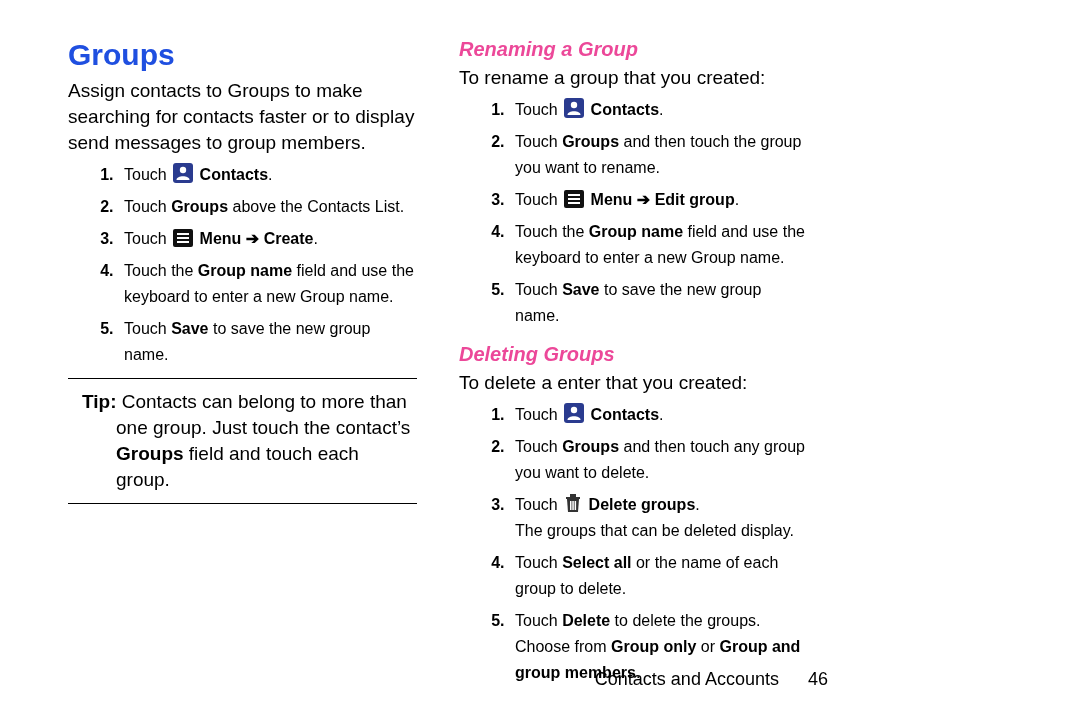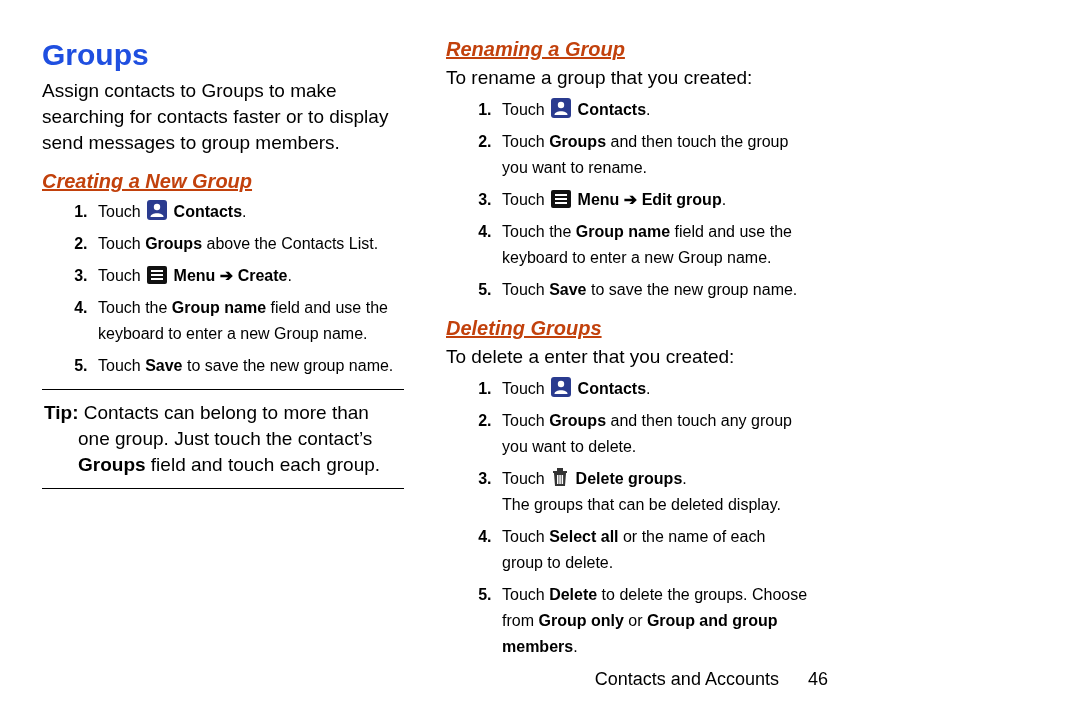--- a/index.html
+++ b/index.html
@@ -6,21 +6,21 @@
     margin: 0;
     padding: 0;
     width: 1080px;
     height: 720px;
     background: #fff;
     font-family: Arial, Helvetica, sans-serif;
     color: #000;
   }
   .page {
     box-sizing: border-box;
-    padding: 38px 48px 10px 42px;
+    padding: 38px 48px 10px 68px;
     width: 856px;
   }
   .columns {
     display: flex;
     column-gap: 42px;
   }
   .col {
     flex: 1 1 0;
   }
   h1.section {
@@ -30,23 +30,22 @@
     font-style: normal;
     color: #1f4fe0;
     font-size: 30px;
     letter-spacing: 0;
   }
   h2.sub {
     margin: 14px 0 4px 0;
     font-family: Arial, Helvetica, sans-serif;
     font-weight: 900;
     font-style: italic;
-    color: #c2410c;
+    color: #ec4899;
     font-size: 20px;
-    text-decoration: underline;
   }
   p.body {
     margin: 4px 0 4px 0;
     font-size: 19px;
     line-height: 26px;
   }
   ol.steps {
     margin: 6px 0 6px 0;
     padding: 0 0 0 50px;
     font-size: 16px;
@@ -58,21 +57,21 @@
   }
   ol.steps > li::marker {
     font-weight: 700;
   }
   hr.rule {
     border: none;
     border-top: 1px solid #000;
     margin: 10px 0;
   }
   .tipblock {
-    margin: 8px 0 8px 0;
+    margin: 8px 0 8px 12px;
     padding: 0 2px;
   }
   .tipblock p.body {
     padding-left: 34px;
     text-indent: -34px;
   }
   b, strong { font-weight: 700; }
   .ital { font-style: italic; }
   .footer {
     position: absolute;
@@ -99,21 +98,20 @@
 </head>
 <body>
 
 <div class="page">
   <div class="columns">
 
     <div class="col">
       <h1 class="section">Groups</h1>
       <p class="body">Assign contacts to Groups to make searching for contacts faster or to display send messages to group members.</p>
 
-      <h2 class="sub">Creating a New Group</h2>
 
       <ol class="steps">
         <li>
           <span>Touch </span><span class="icon"><svg width="20" height="20" viewBox="0 0 20 20">
                 <rect x="0" y="0" width="20" height="20" rx="3" fill="#2a3b8f"></rect>
                 <circle cx="10" cy="7" r="3.2" fill="#fff"></circle>
                 <path d="M3.5 17 C3.5 12, 16.5 12, 16.5 17 Z" fill="#fff"></path>
               </svg></span> <b>Contacts</b><span>.</span>
         </li>
         <li>

